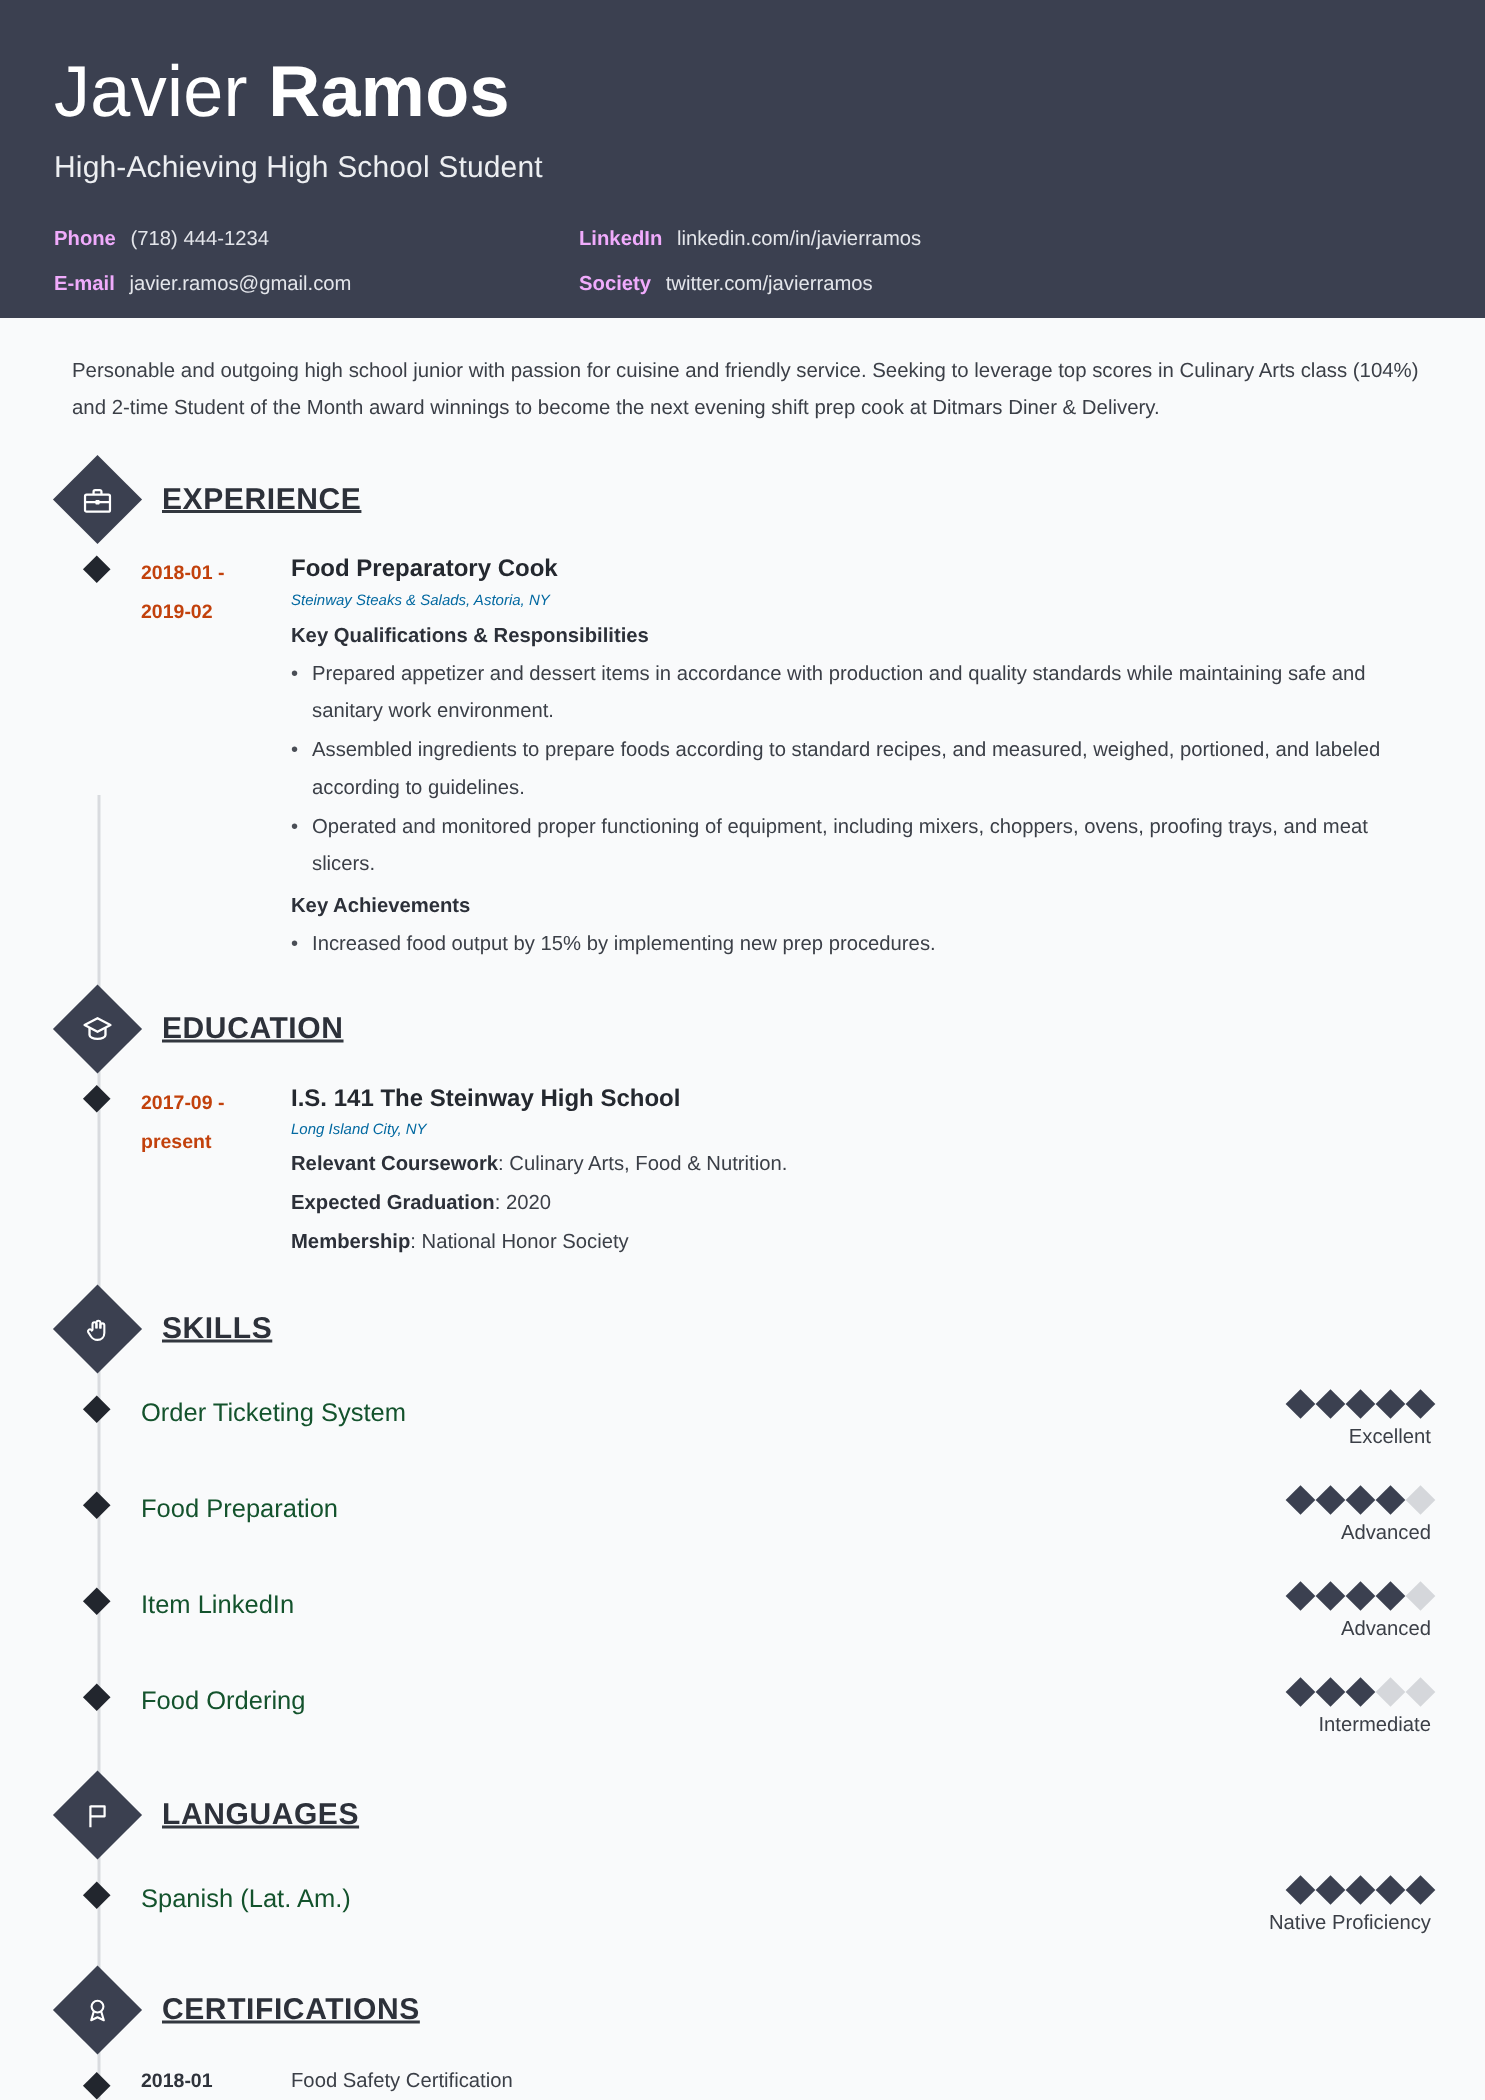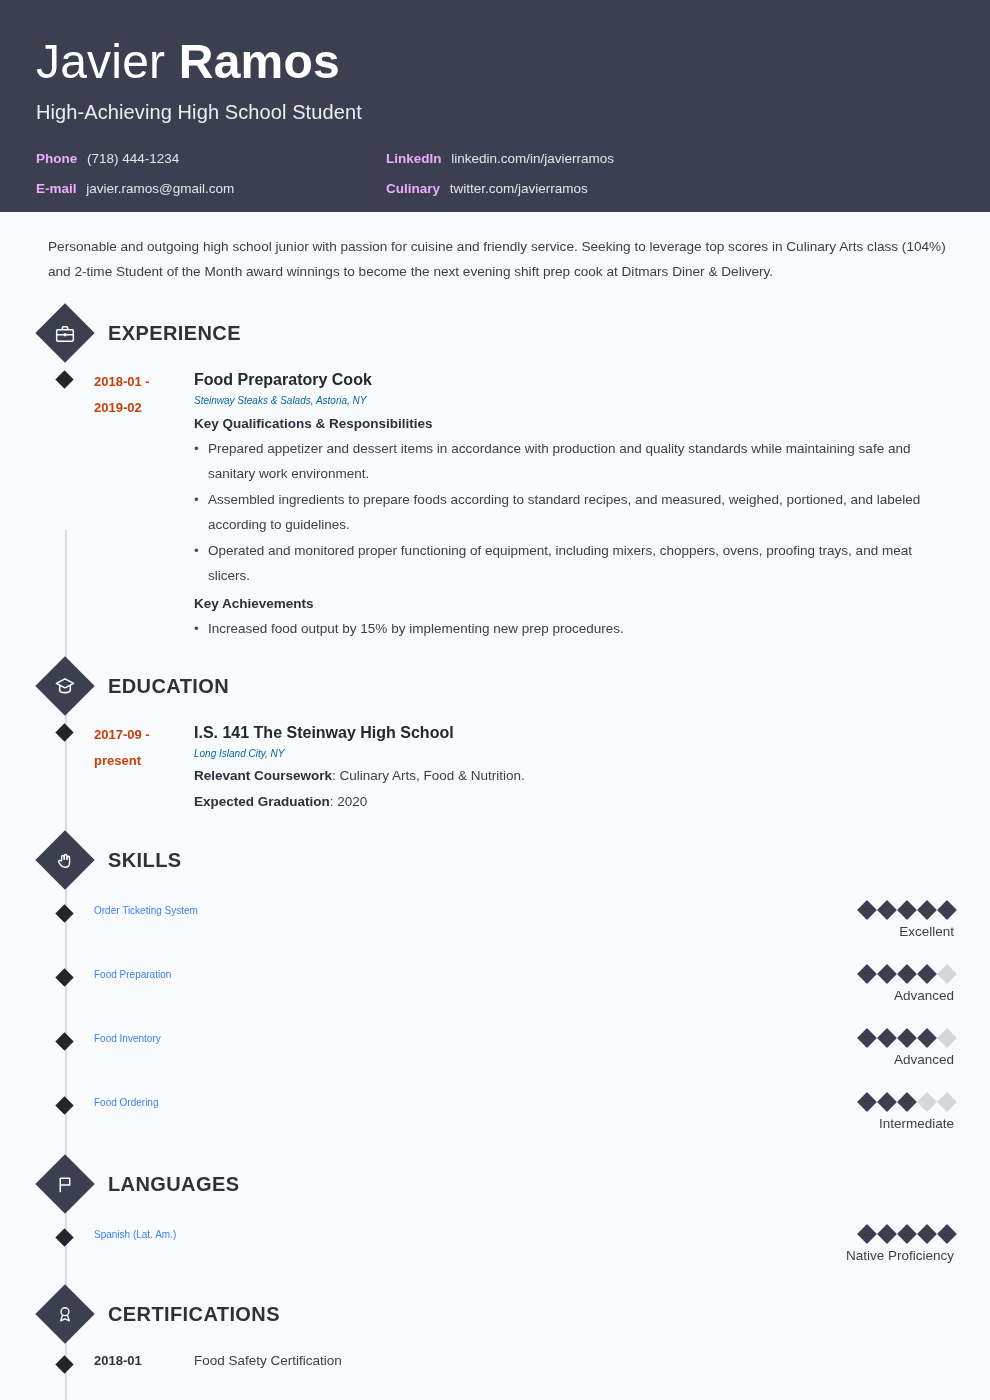--- a/index.html
+++ b/index.html
@@ -69,20 +69,21 @@
   }
 
   
   .section-head {
     position: relative;
     display: flex;
     align-items: center;
     margin-top: 16px;
     margin-bottom: 8px;
     z-index: 2;
+    text-decoration: underline;
   }
   .sec-badge {
     width: 42px; height: 42px;
     margin-left: 8px;
     background: #3b4050;
     transform: rotate(45deg);
     display: flex; align-items: center; justify-content: center;
     flex: 0 0 auto;
   }
   .sec-badge svg { transform: rotate(-45deg); display: block; }
@@ -150,21 +151,21 @@
     position: relative;
     display: flex;
     align-items: flex-start;
     justify-content: space-between;
     padding-left: 58px;
     margin-top: 22px;
     z-index: 2;
     min-height: 42px;
   }
   .rate-row .dia { top: 4px; }
-  .rate-label { font-size: 10px; color: #3b82f6; line-height: 1.45; padding-top: 1px; }
+  .rate-label { font-size: 17px; color: #14532d; line-height: 1.45; padding-top: 1px; }
   .rate-right { text-align: right; }
   .dots { display: flex; justify-content: flex-end; gap: 6px; }
   .dot { width: 14px; height: 14px; transform: rotate(45deg); background: #3b4050; }
   .dot.off { background: #d5d7db; }
   .rate-word { margin-top: 7px; font-size: 13.5px; color: #3b3f47; }
 
   .cert-row { margin-top: 18px; }
   .cert-date { width: 96px; flex: 0 0 96px; font-size: 13px; font-weight: 700; color: #2f333b; }
   .cert-name { font-size: 13.5px; color: #3b3f47; padding-left: 4px; }
 </style>
@@ -187,21 +188,21 @@
       </div>
       <div class="contact">
         <span class="ck">LinkedIn</span>
         <span class="cv">linkedin.com/in/javierramos</span>
       </div>
       <div class="contact">
         <span class="ck">E-mail</span>
         <span class="cv">javier.ramos@gmail.com</span>
       </div>
       <div class="contact">
-        <span class="ck">Culinary</span>
+        <span class="ck">Society</span>
         <span class="cv">twitter.com/javierramos</span>
       </div>
     </div>
   </div>
 
   <div class="body-wrap">
 
     <div class="spine"></div>
 
     <div class="summary">Personable and outgoing high school junior with passion for cuisine and friendly service. Seeking to leverage top scores in Culinary Arts class (104%) and 2-time Student of the Month award winnings to become the next evening shift prep cook at Ditmars Diner &amp; Delivery.</div>
@@ -258,20 +259,23 @@
       </div>
       <div class="detail-col">
         <div class="entry-title">I.S. 141 The Steinway High School</div>
         <div class="entry-sub">Long Island City, NY</div>
         <div class="edu-line">
           <b>Relevant Coursework</b><span>: Culinary Arts, Food &amp; Nutrition.</span>
         </div>
         <div class="edu-line">
           <b>Expected Graduation</b><span>: 2020</span>
         </div>
+        <div class="edu-line">
+          <b>Membership</b><span>: National Honor Society</span>
+        </div>
       </div>
     </div>
 
     <div class="section-head" style="margin-top:24px;">
       <div class="sec-badge">
         <svg width="21" height="21" viewBox="0 0 24 24" fill="none" stroke="#ffffff" stroke-width="1.6" stroke-linejoin="round">
           <path d="M8.2 12.2V7.6a1.5 1.5 0 0 1 3 0v3.3"></path>
           <path d="M11.2 10.6V6.4a1.5 1.5 0 0 1 3 0v4.4"></path>
           <path d="M14.2 10.8V8.4a1.5 1.5 0 0 1 3 0v5.9c0 3.1-2.2 5.2-5.2 5.2-2.6 0-4-1.1-5.1-2.8l-2-3.1a1.5 1.5 0 0 1 2.3-1.8l1 1.1"></path>
         </svg>
@@ -304,21 +308,21 @@
           <span class="dot"></span>
           <span class="dot"></span>
           <span class="dot off"></span>
         </div>
         <div class="rate-word">Advanced</div>
       </div>
     </div>
 
     <div class="rate-row">
       <div class="dia"></div>
-      <div class="rate-label">Food Inventory</div>
+      <div class="rate-label">Item LinkedIn</div>
       <div class="rate-right">
         <div class="dots">
           <span class="dot"></span>
           <span class="dot"></span>
           <span class="dot"></span>
           <span class="dot"></span>
           <span class="dot off"></span>
         </div>
         <div class="rate-word">Advanced</div>
       </div>

